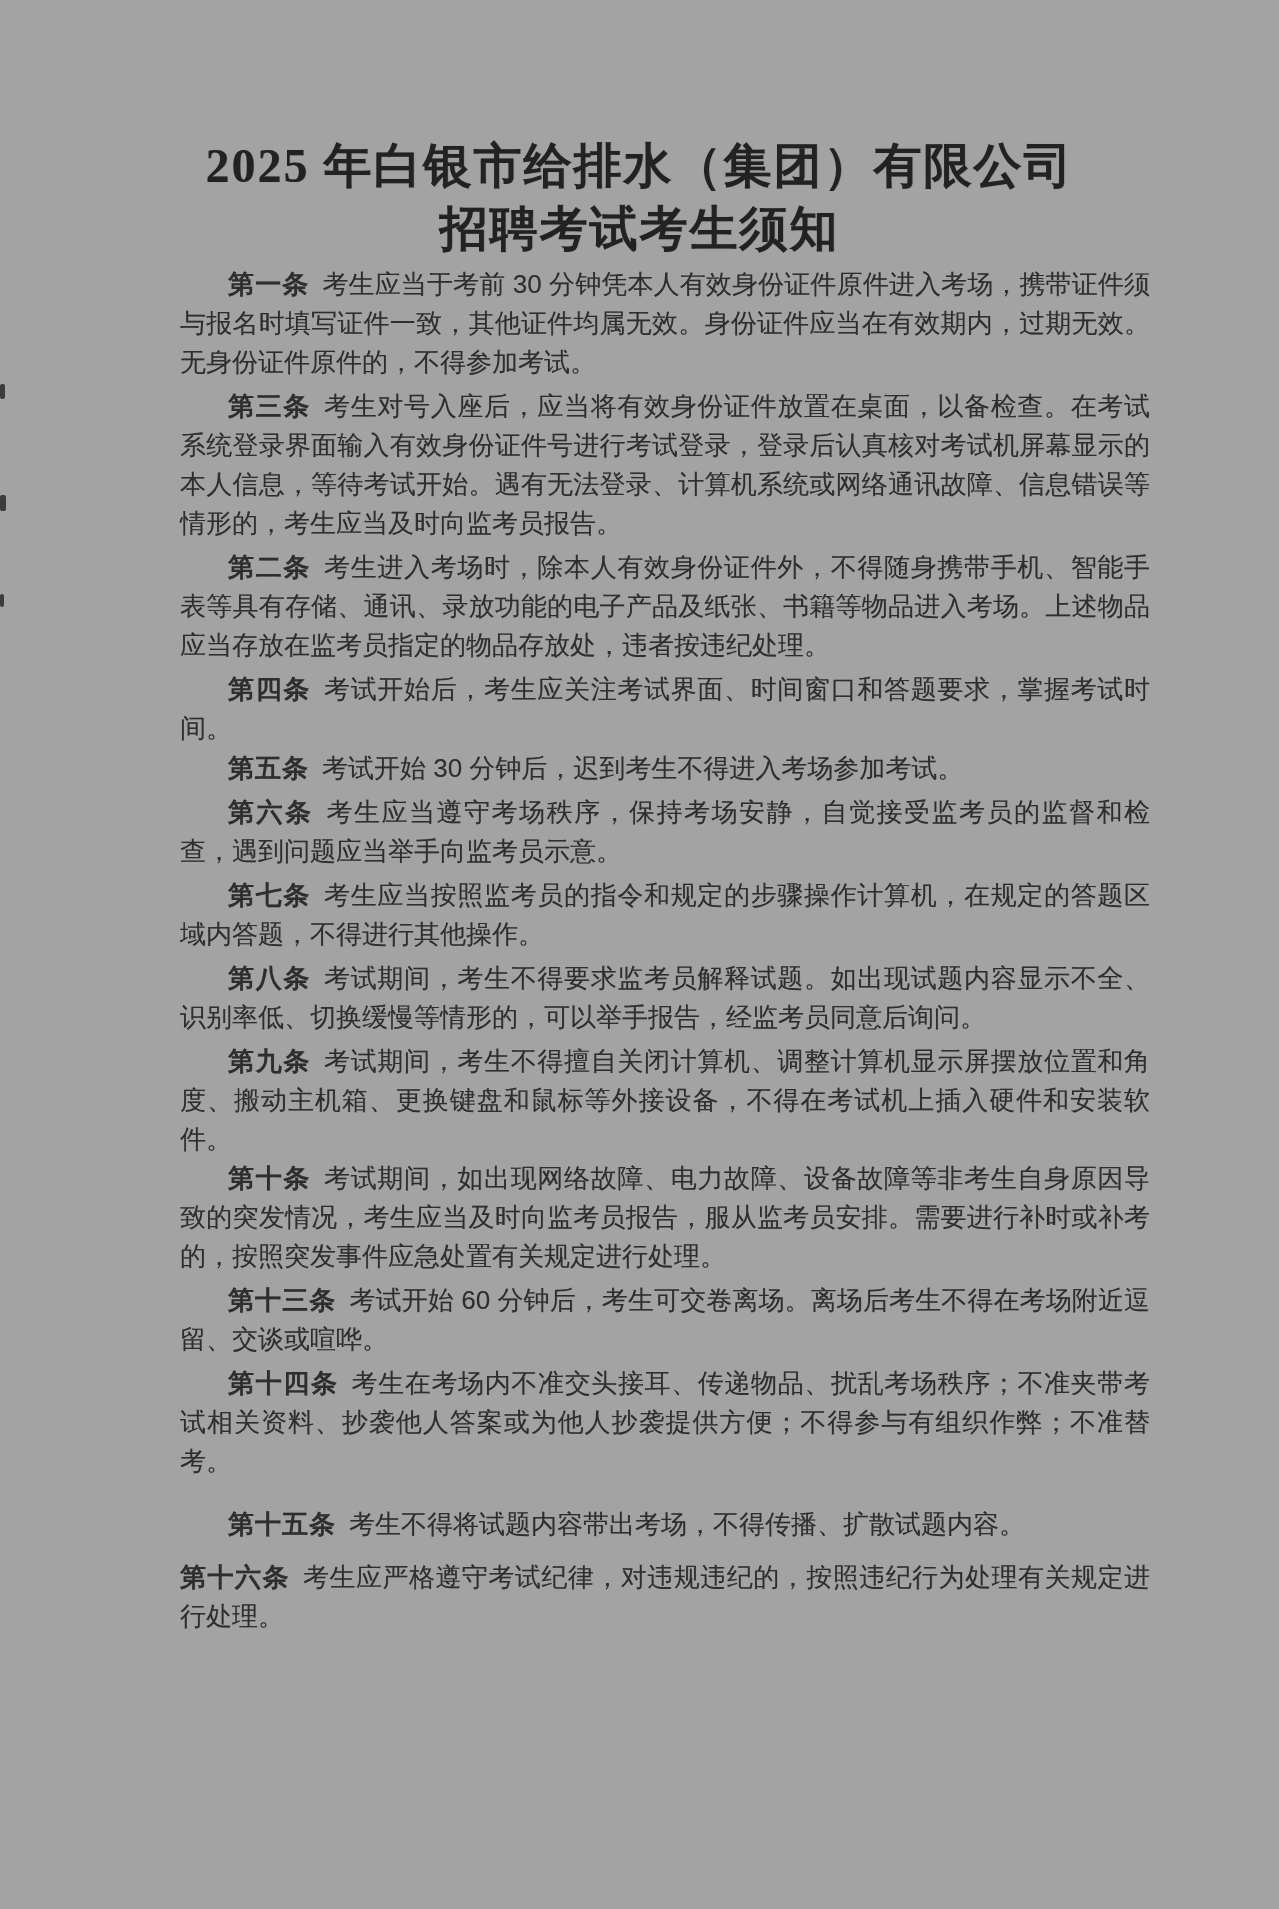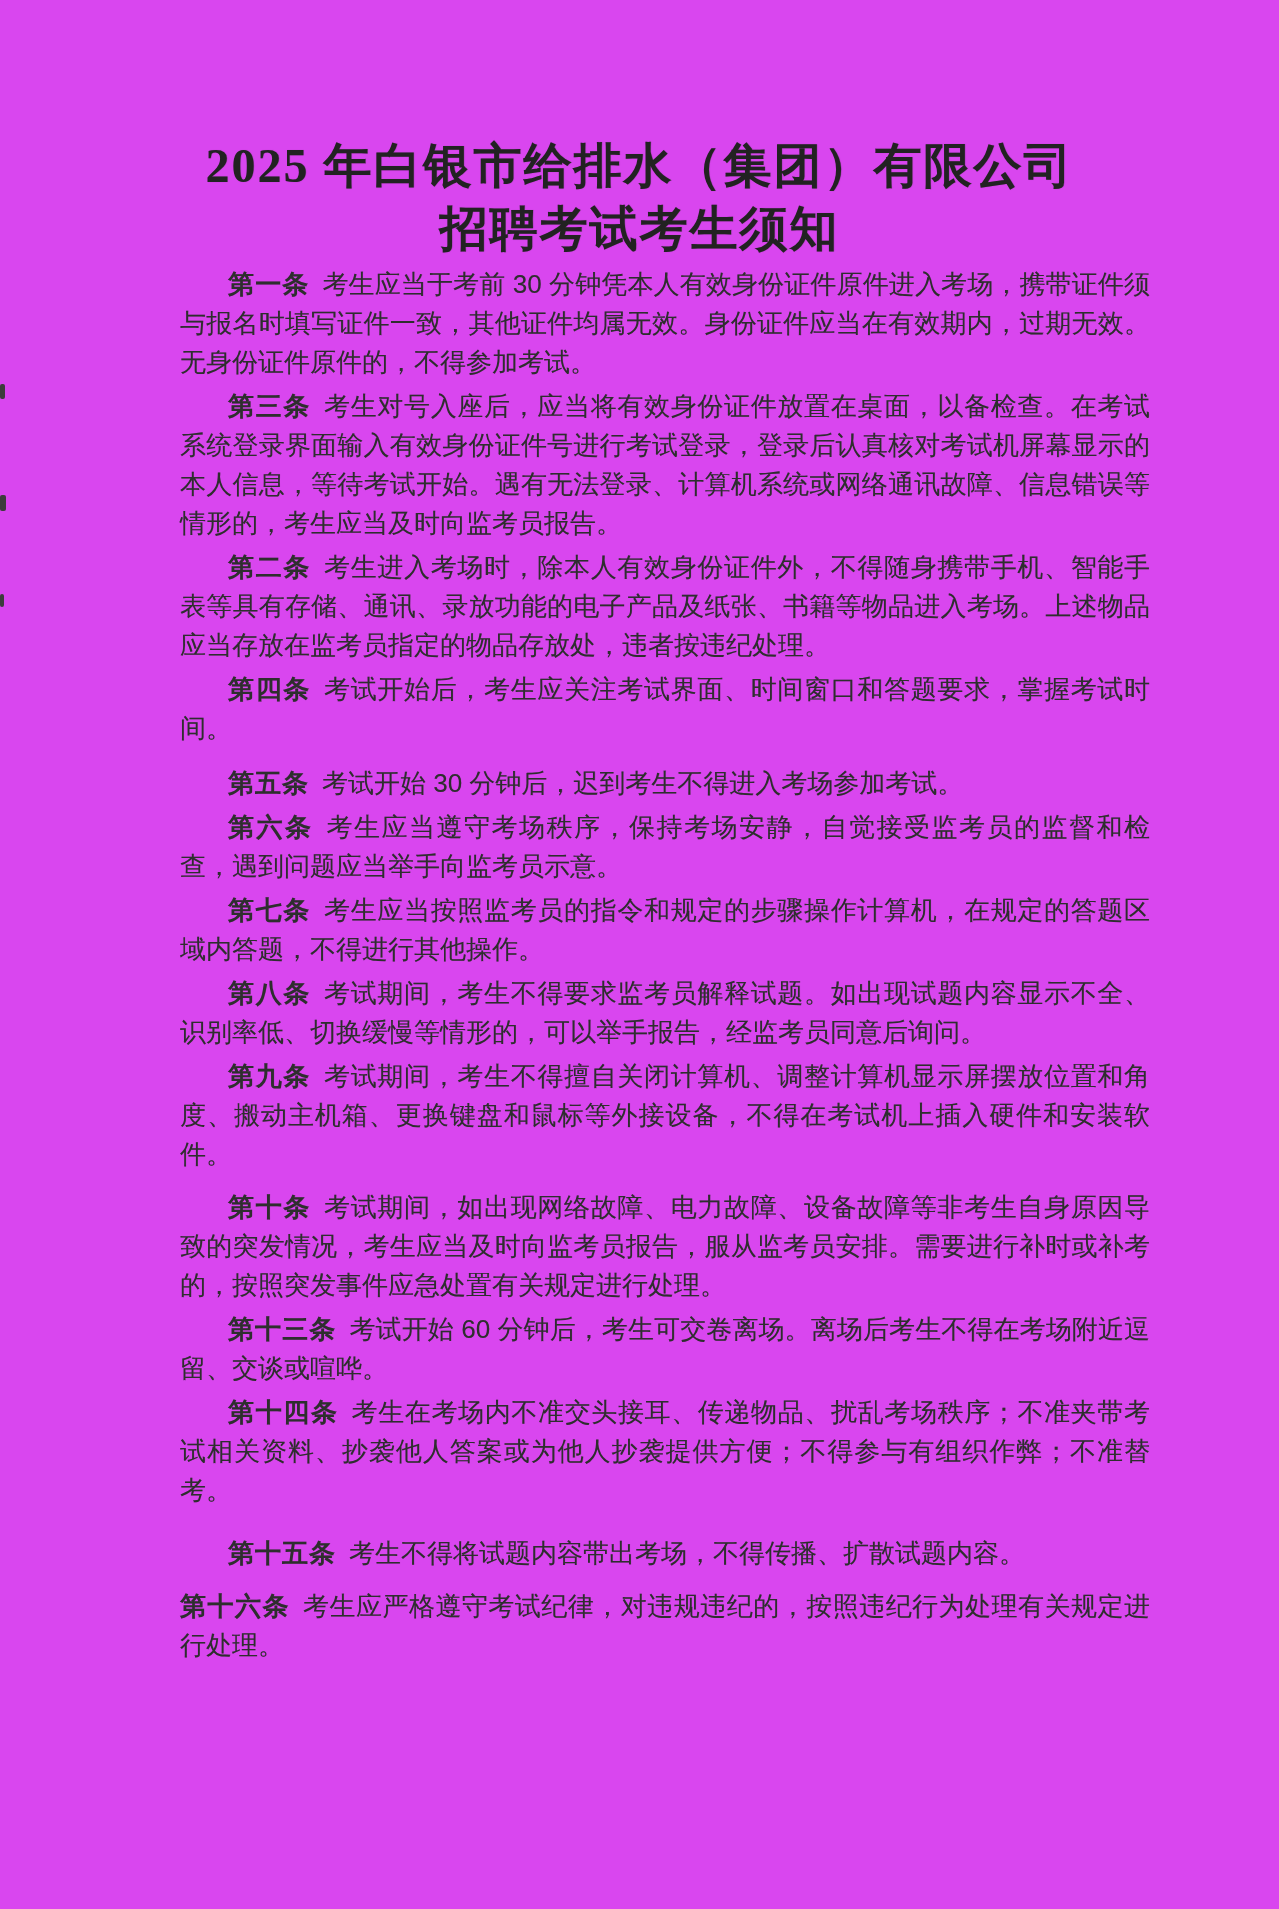--- a/index.html
+++ b/index.html
@@ -4,21 +4,21 @@
 <style>
   html, body {
     margin: 0;
     padding: 0;
     background: #ffffff;
   }
   .page {
     position: relative;
     width: 1279px;
     height: 1909px;
-    background: #d946ef;
+    background: #a3a3a3;
     overflow: hidden;
     color: #2d2d2d;
   }
   .doc-title {
     margin: 134px 0 0 0;
     padding: 0 60px;
     text-align: center;
     font-family: "Liberation Serif", "DejaVu Serif", serif;
     font-weight: 700;
     font-size: 48px;
@@ -39,23 +39,23 @@
   }
   .article {
     margin: 5px 0 0 0;
     text-indent: 48px;
   }
   .article-label {
     font-weight: 700;
     margin-right: 0.5em;
     letter-spacing: 1px;
   }
-  .gap-16 { margin-top: 16px; }
+  .gap-16 { margin-top: 1px; }
   .gap-12 { }
-  .gap-10 { margin-top: 14px; }
+  .gap-10 { margin-top: 0; }
   .gap-24 { margin-top: 24px; }
   .gap-14 { margin-top: 14px; }
   .no-indent { text-indent: 0; }
   .artifact {
     position: absolute;
     left: 0;
     background: #3c3c3c;
     border-radius: 2px;
     filter: blur(0.5px);
   }

